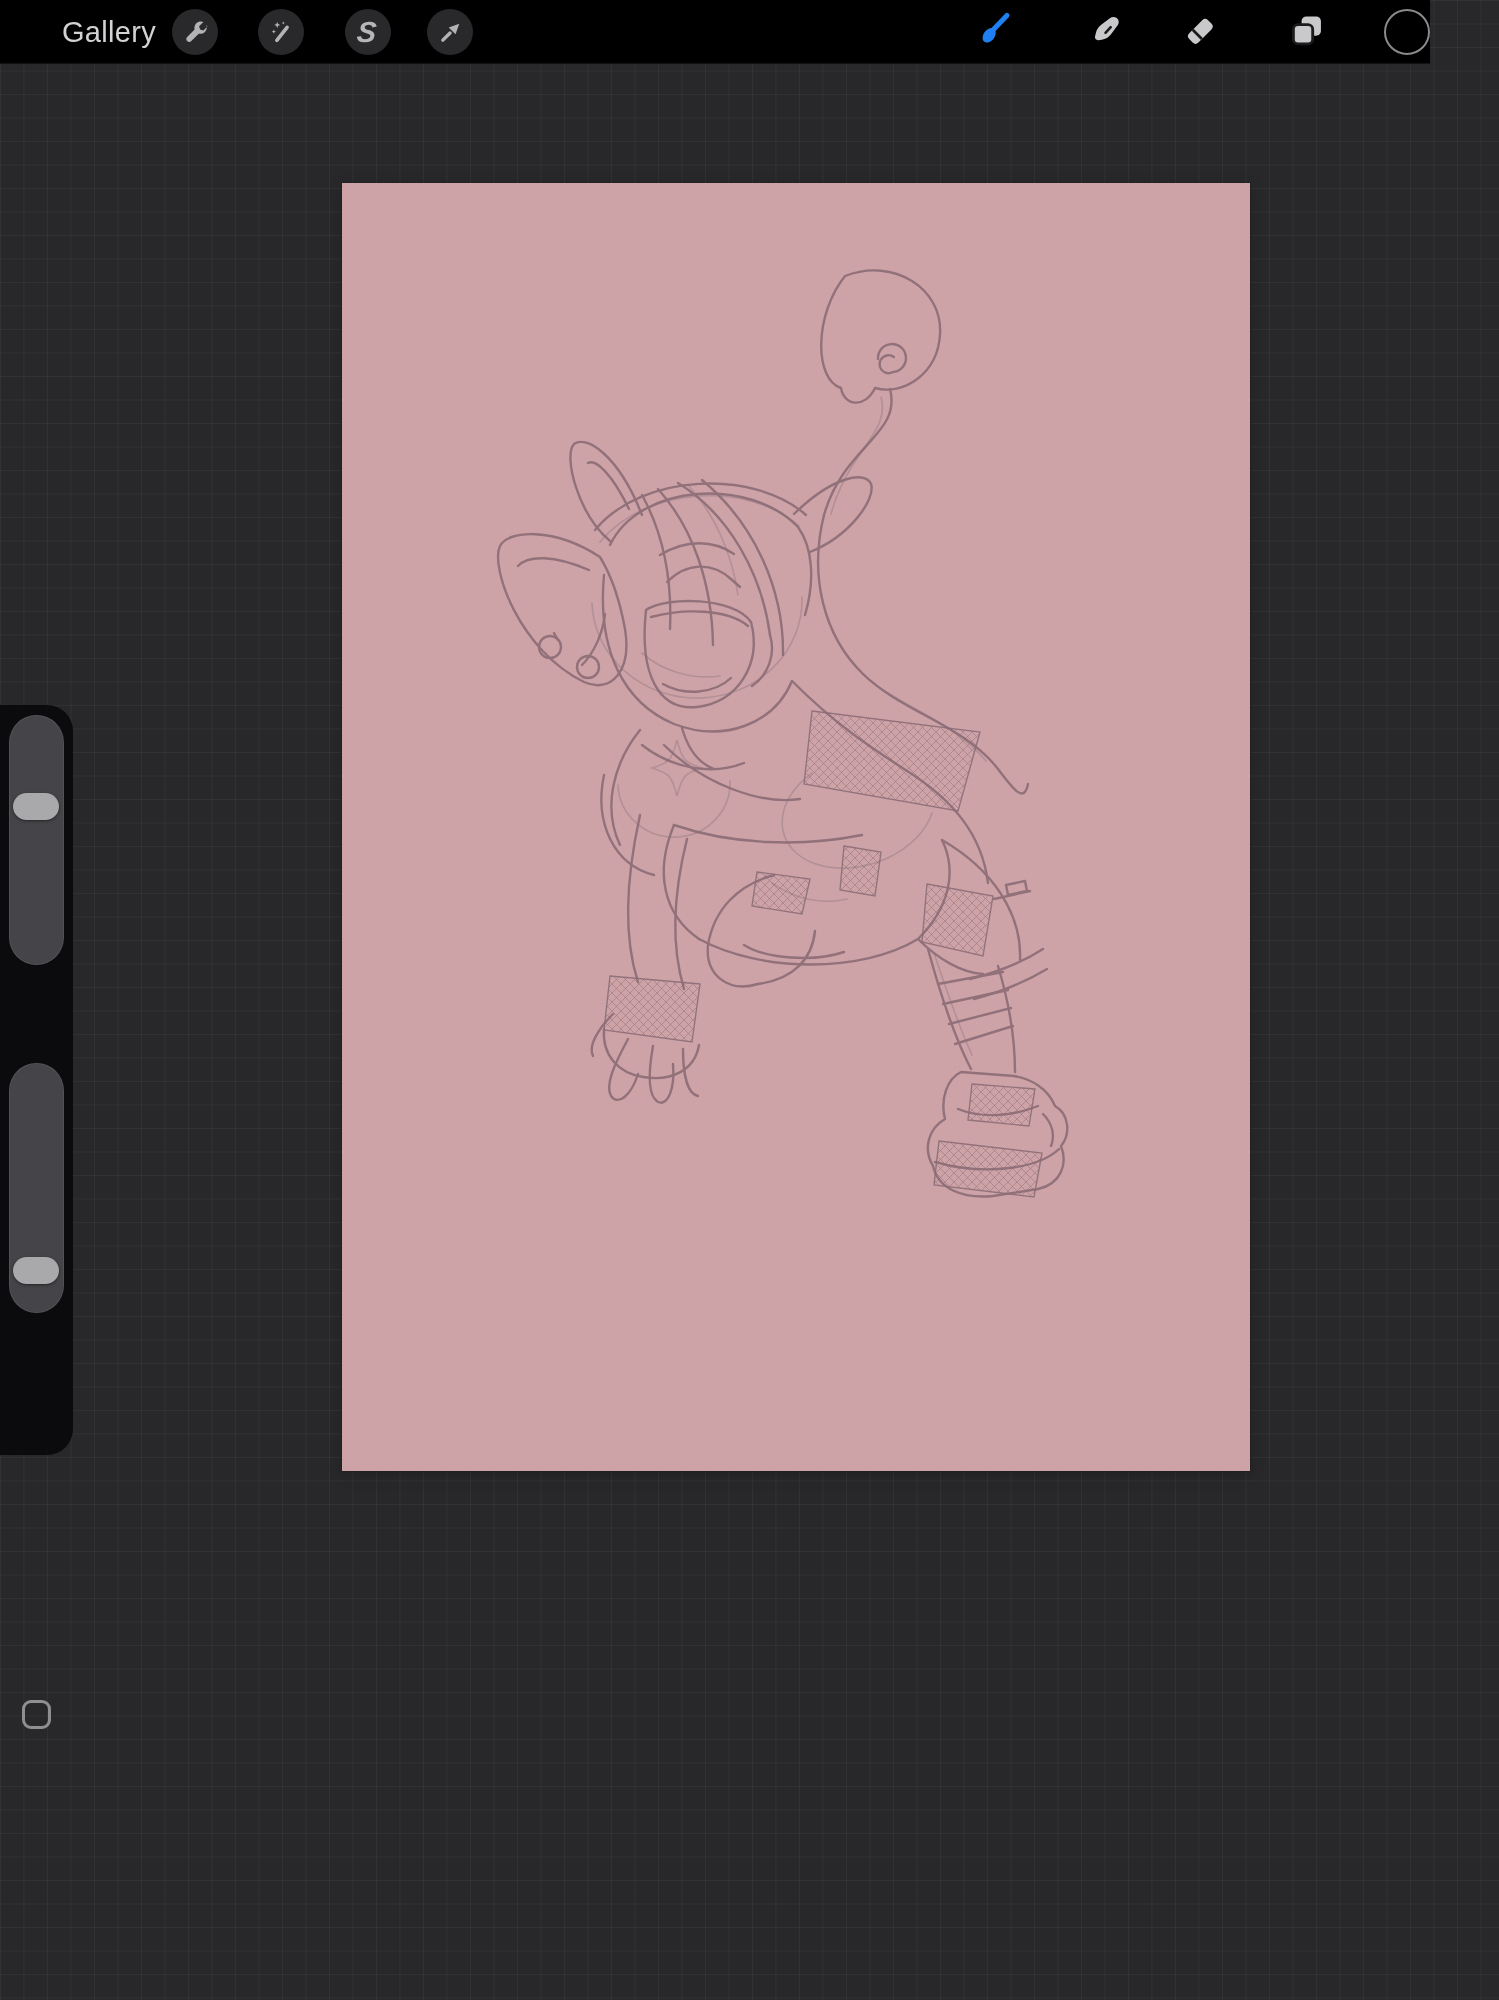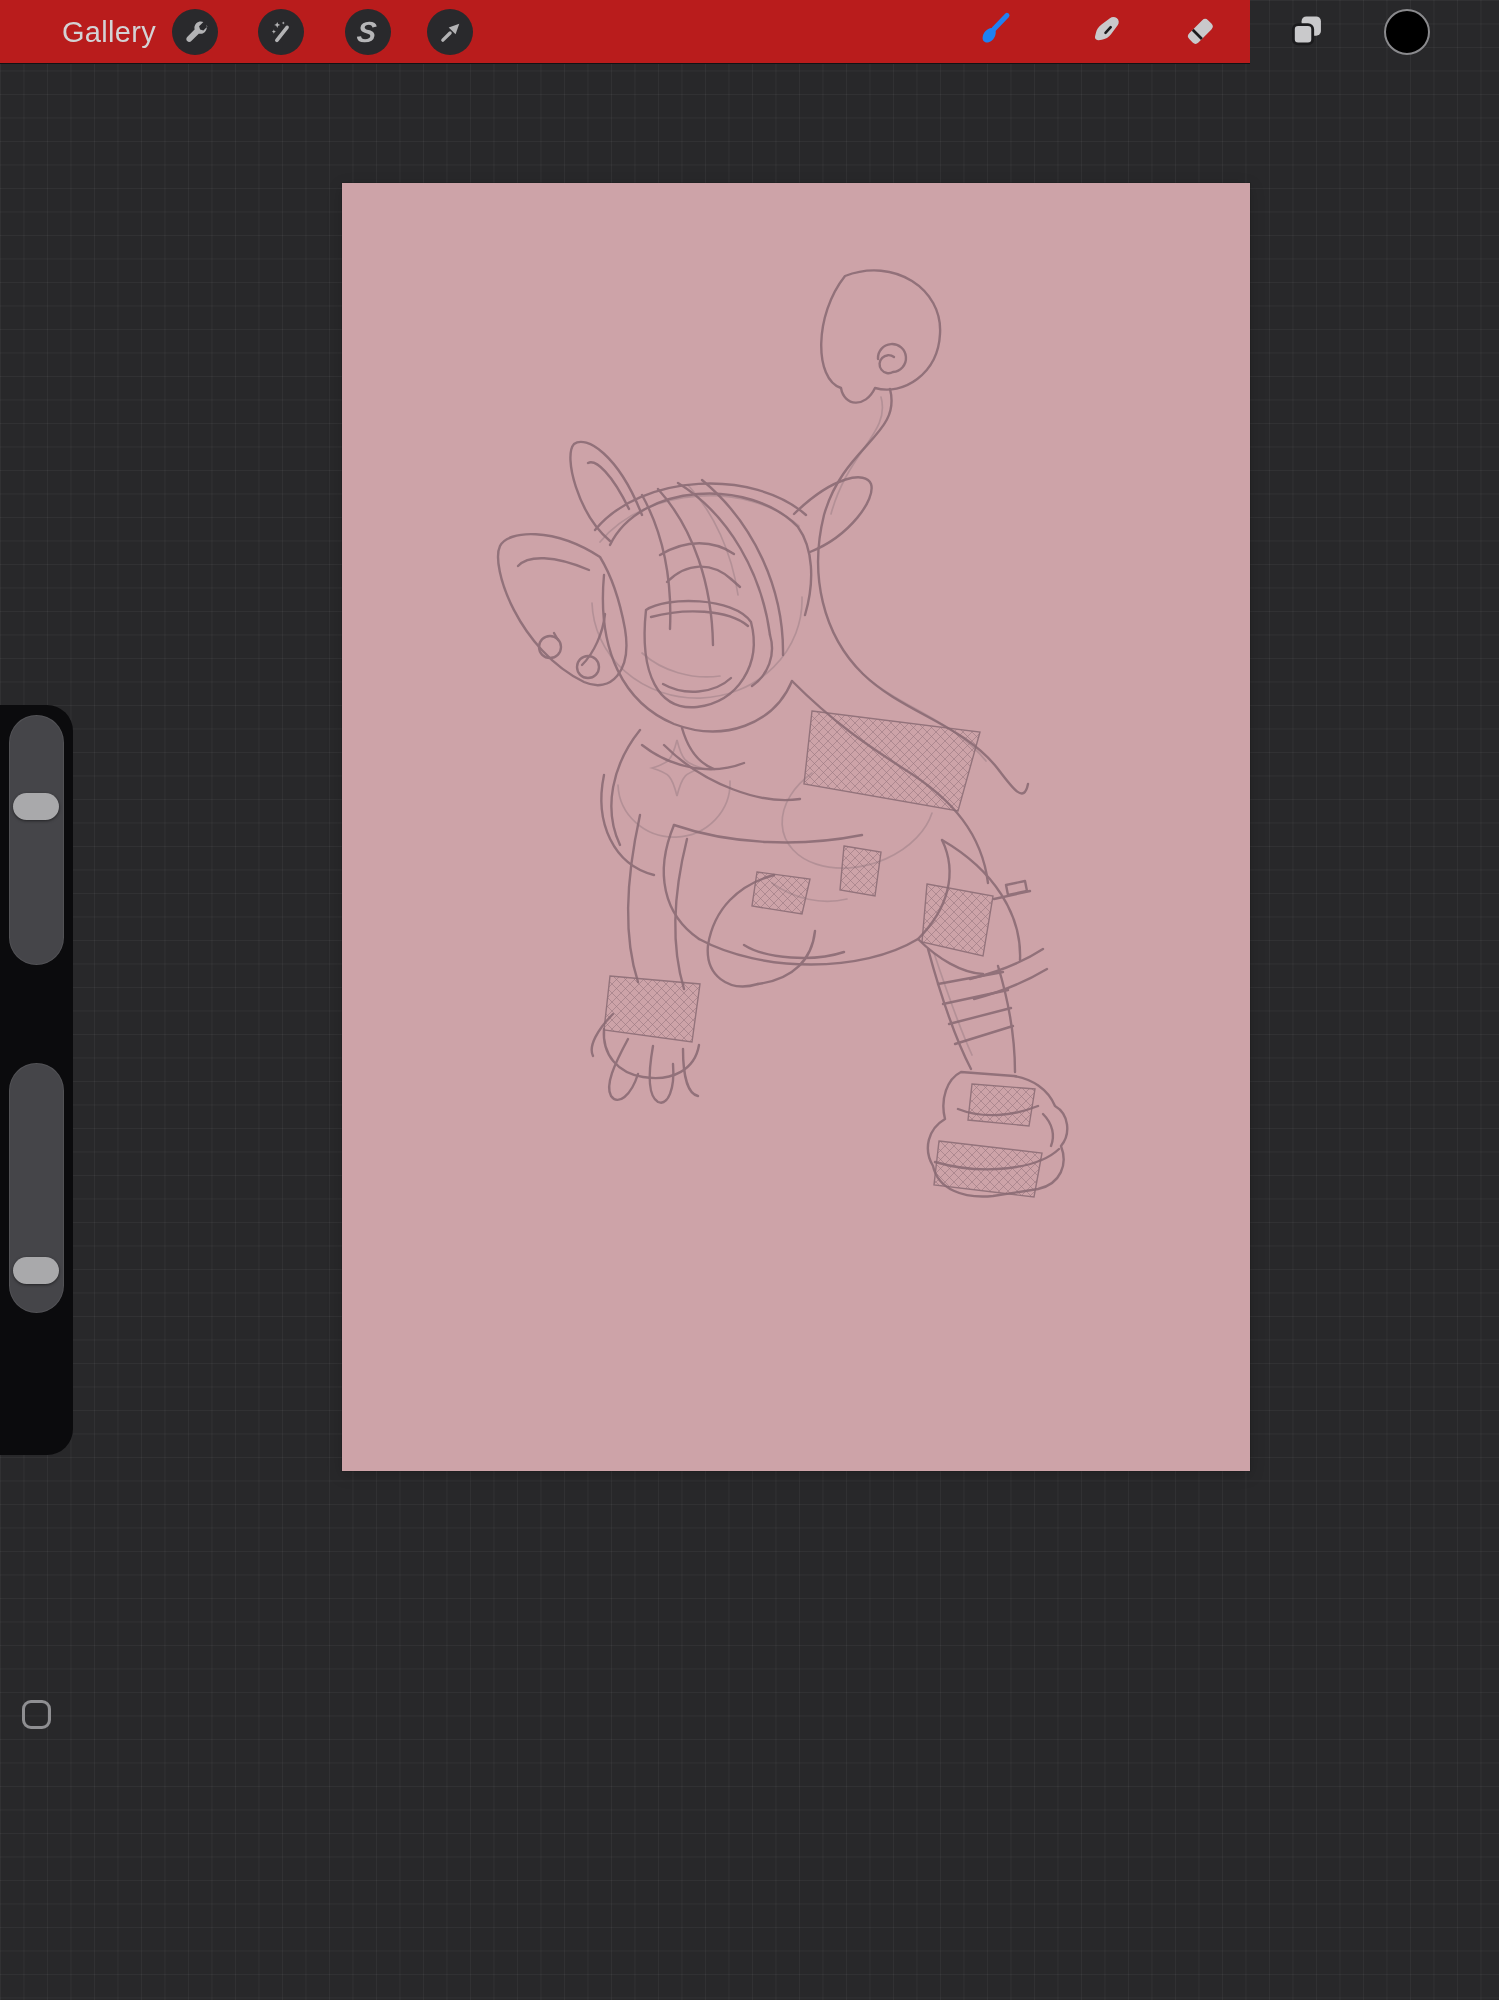--- a/index.html
+++ b/index.html
@@ -9,22 +9,22 @@
     font-family:"Liberation Sans", sans-serif;
     background-color:#28282a;
     background-image:
       linear-gradient(rgba(255,255,255,0.045) 1px, transparent 1px),
       linear-gradient(90deg, rgba(255,255,255,0.045) 1px, transparent 1px);
     background-size:23.5px 23.5px;
   }
 
   
   .topbar {
-    position:absolute; left:0; top:0; width:1250px; height:64px;
-    background:#b91c1c; border-bottom:1px solid #121214; z-index:30;
+    position:absolute; left:0; top:0; width:1430px; height:64px;
+    background:#000000; border-bottom:1px solid #121214; z-index:30;
   }
   .gallery-label {
     position:absolute; left:62px; top:0; height:64px; line-height:64px;
     font-size:29px; color:#d3d3d5; letter-spacing:0.3px; cursor:default;
   }
   .tool-circle {
     position:absolute; top:9px; width:46px; height:46px; border-radius:50%;
     background:#29292c; display:flex; align-items:center; justify-content:center;
   }
   .tool-circle svg { display:block; }

